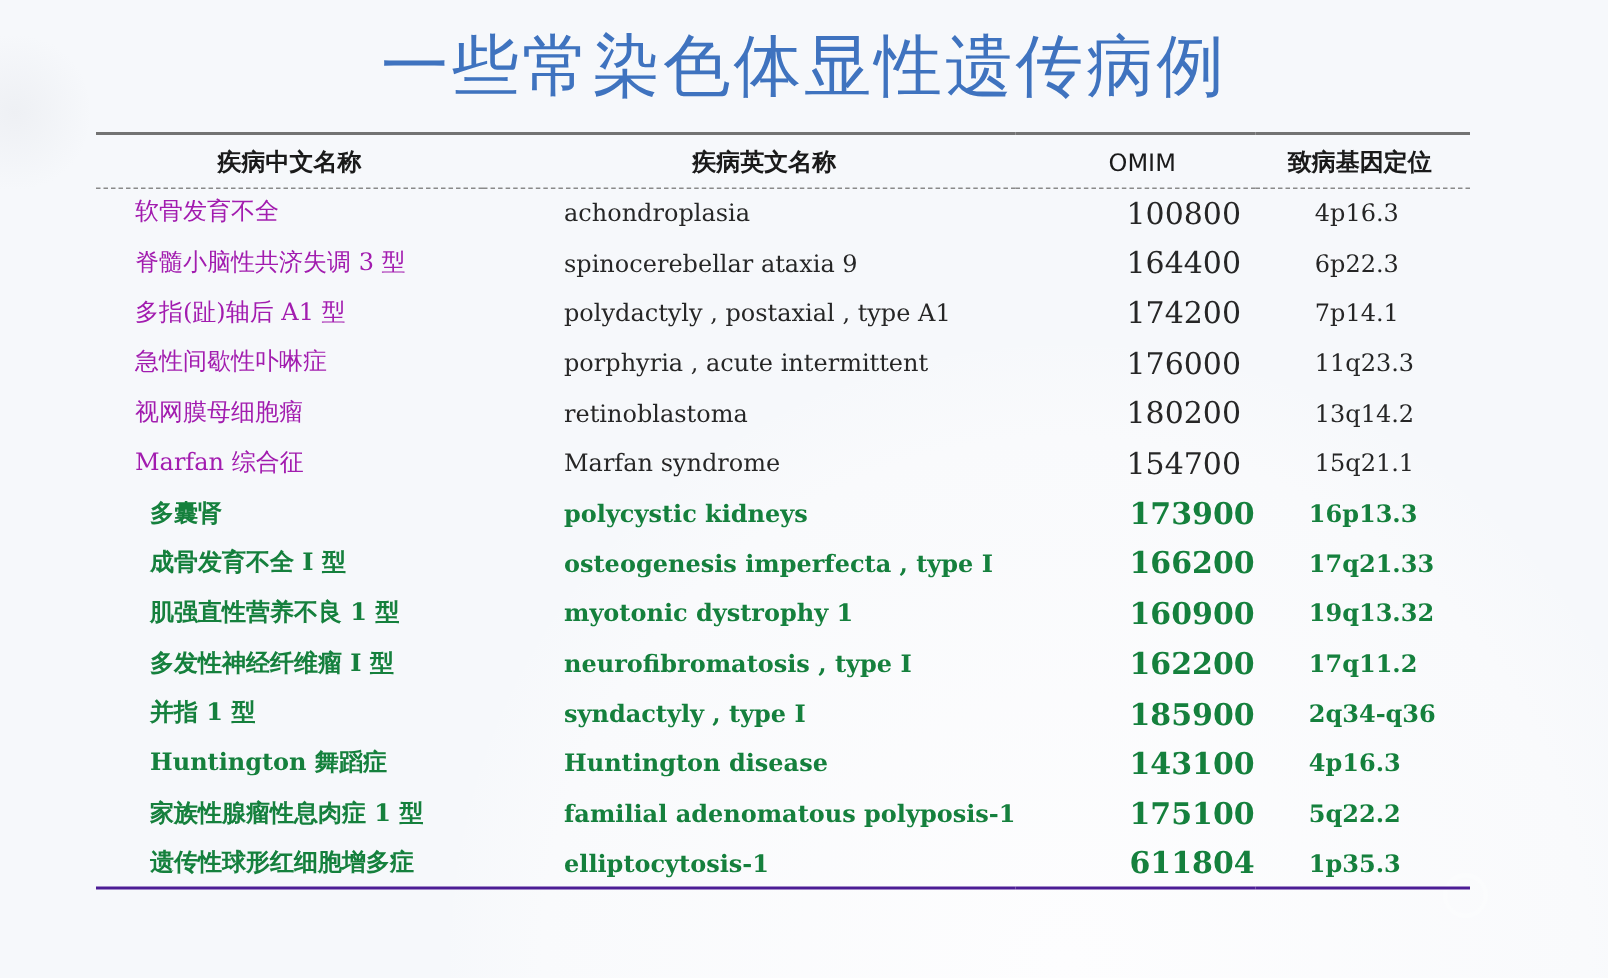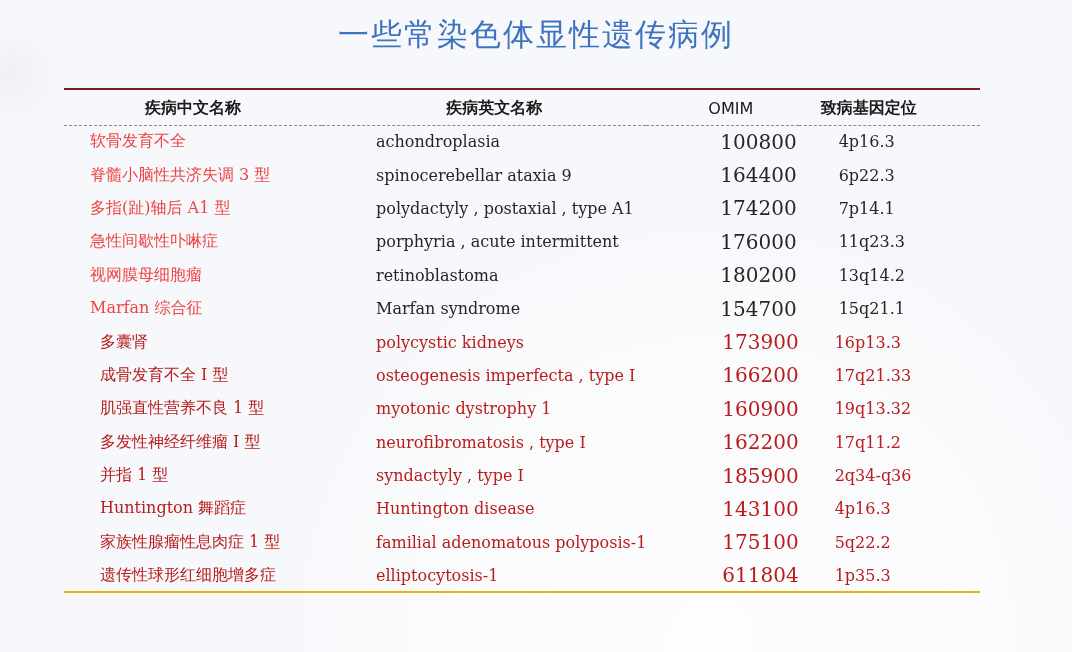--- a/index.html
+++ b/index.html
@@ -32,65 +32,65 @@
       left: 962px; top: 582px;
       width: 30px; height: 30px;
       border-radius: 50%;
       border: 3px solid #fbfcfd;
     }
     .slide-title {
       position: absolute;
       left: 0; right: 0; top: 14px;
       text-align: center;
       font-family: "DejaVu Sans", "Liberation Sans", sans-serif;
-      font-size: 31px;
+      font-size: 45px;
       font-weight: normal;
       color: #3f73bf;
       letter-spacing: 2px;
     }
     .table-wrap {
       position: absolute;
       left: 64px; top: 88px;
       width: 916px;
     }
     table {
       width: 100%;
       border-collapse: collapse;
       font-size: 16px;
     }
     thead tr {
-      border-top: 2px solid #7f1d1d;
+      border-top: 2px solid #737373;
       border-bottom: 1px dashed #8a8a8a;
     }
     tbody tr:last-child {
-      border-bottom: 2px solid #eab308;
+      border-bottom: 2px solid #4c1d95;
       margin-top: 40px;
     }
     th {
       font-family: "DejaVu Sans", "Liberation Sans", sans-serif;
       font-weight: bold;
       font-size: 16px;
       height: 36px;
       padding-top: 2px;
       color: #1a1a1a;
     }
     th.col-cn { text-align: center; width: 258px; }
     th.col-en { text-align: center; width: 308px; padding-left: 20px; }
     th.col-omim { text-align: left; width: 150px; padding-left: 62px; font-weight: normal; }
     th.col-loc { text-align: left; padding-left: 22px; }
     td {
       height: 33.4px;
       vertical-align: middle;
       white-space: nowrap;
     }
-    td.cn { padding-left: 26px; font-size: 16px; color: #ef4444; }
+    td.cn { padding-left: 26px; font-size: 16px; color: #a21caf; }
     td.en { padding-left: 54px; font-size: 16px; color: #262626; }
     td.omim { padding-left: 74px; font-size: 20px; color: #262626; }
     td.loc { padding-left: 40px; font-size: 16px; color: #262626; }
-    tr.bold td { font-weight: normal; color: #b91c1c; }
+    tr.bold td { font-weight: bold; color: #15803d; }
     tr.bold td.cn { padding-left: 36px; }
     tr.bold td.omim { padding-left: 76px; }
     tr.bold td.loc { padding-left: 36px; }
   </style>
 </head>
 <body>
 
 <div class="bg-blob"></div>
 <div class="bg-arc"></div>
 <div class="bg-ring"></div>

